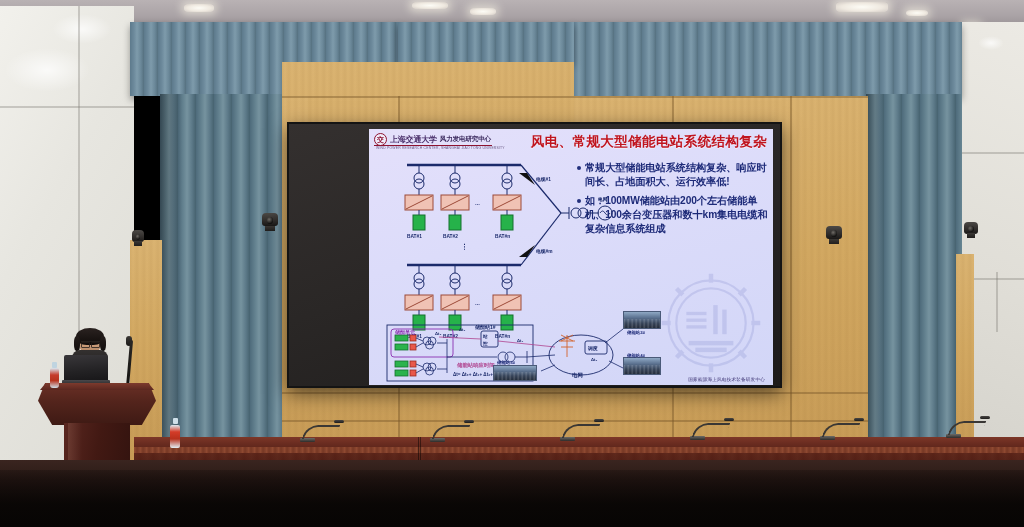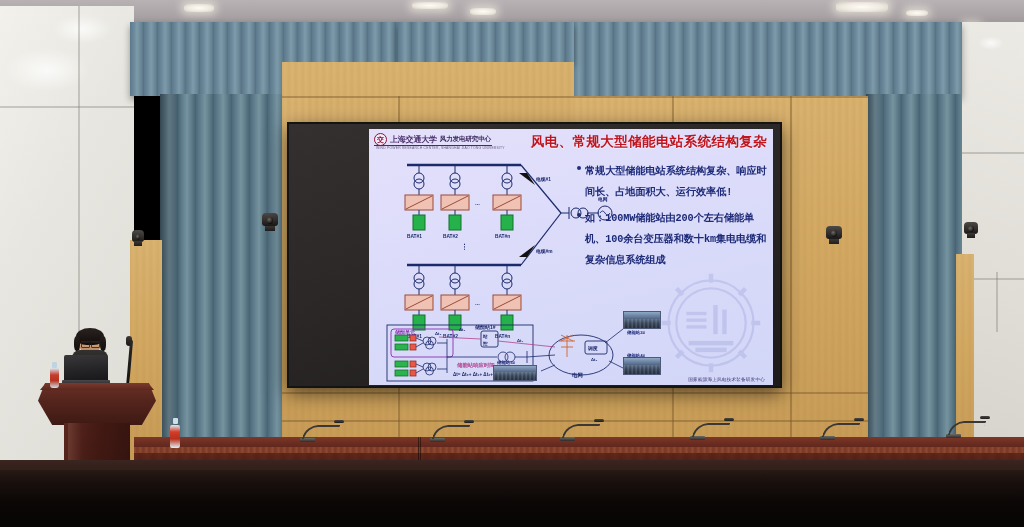--- a/index.html
+++ b/index.html
@@ -101,22 +101,22 @@
     white-space:nowrap;
   }
 
   .bullets { position:absolute; left:208px; top:32px; width:196px; }
   .bullet-item { display:flex; gap:4px; margin-bottom:5px; }
   .bullet-dot {
     flex:0 0 auto; width:4px; height:4px; border-radius:50%;
     background:#23307c; margin-top:5px;
   }
   .bullet-text {
-    font-size:10.2px; line-height:21px; color:#1d2a78;
-    font-weight:bold; letter-spacing:-0.1px;font-family:Liberation Mono, monospace;
+    font-size:10.2px; line-height:14px; color:#1d2a78;
+    font-weight:bold; letter-spacing:-0.1px;
   }
 
   
   .diagram { position:absolute; left:0; top:0; width:100%; height:100%; pointer-events:none; }
 
   .watermark {
     position:absolute; right:6px; bottom:6px; width:112px; height:112px;
     opacity:0.16;
   }
   .slide-footer {

